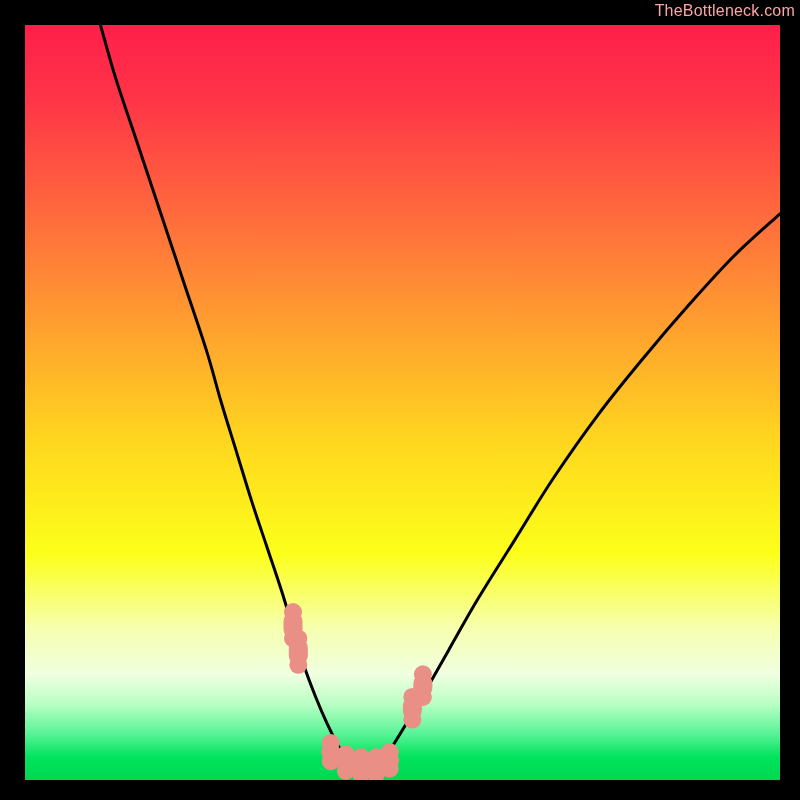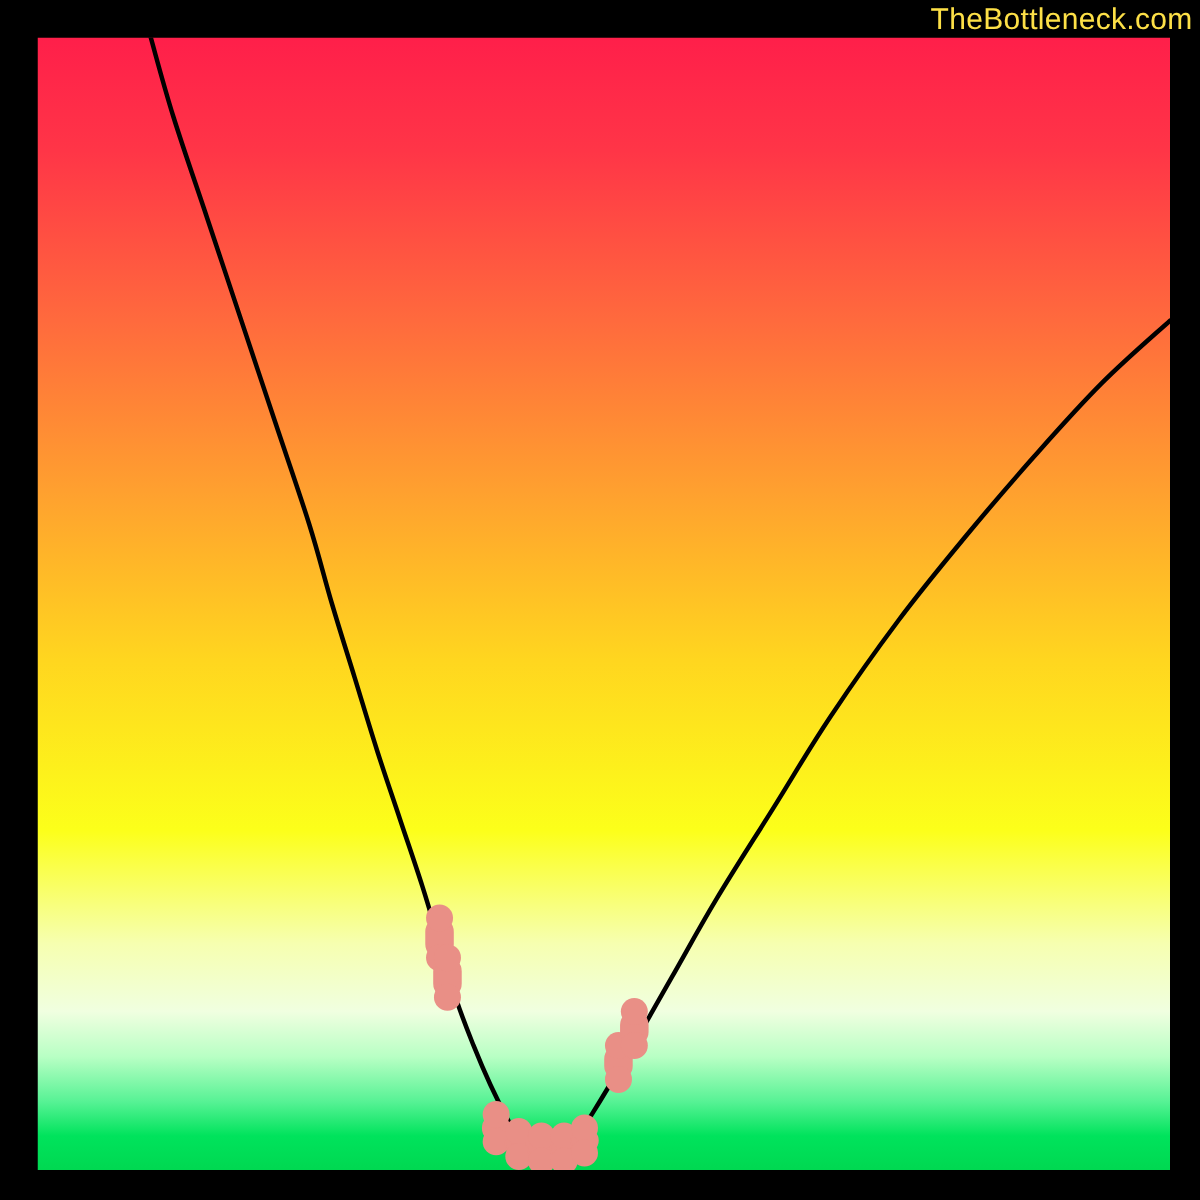--- a/index.html
+++ b/index.html
@@ -23,22 +23,22 @@
     left: 0;
     top: 0;
     width: 755px;
     height: 755px;
   }
   .watermark {
     position: absolute;
     top: 2px;
     right: 5px;
     font-family: Arial, Helvetica, sans-serif;
-    font-size: 20px;
-    color: #fde047;
+    font-size: 16px;
+    color: #fca5a5;
     font-weight: 500;
     letter-spacing: 0.2px;
   }
   svg { display: block; }
 </style>
 </head>
 <body>
 
 <div class="frame">
   <svg class="plot" viewBox="0 0 755 755" preserveAspectRatio="none">

